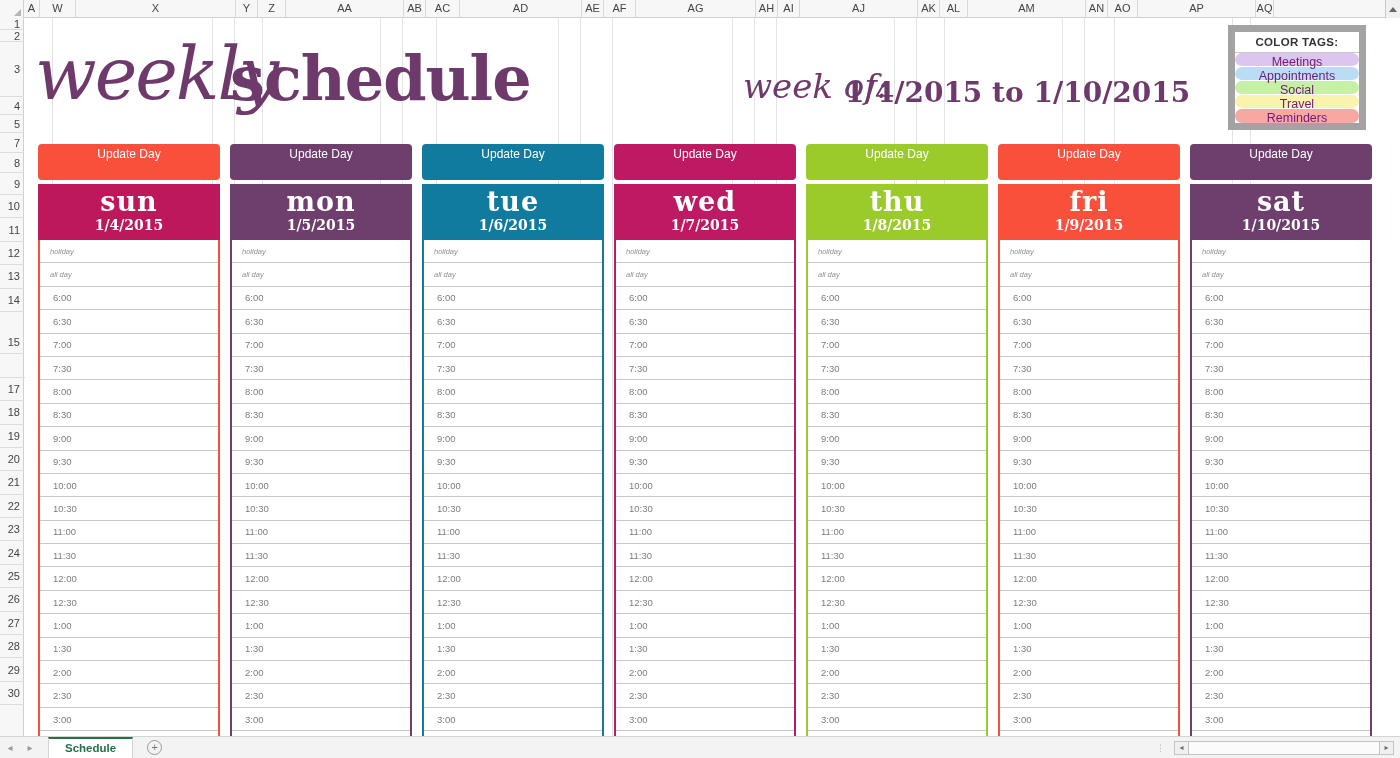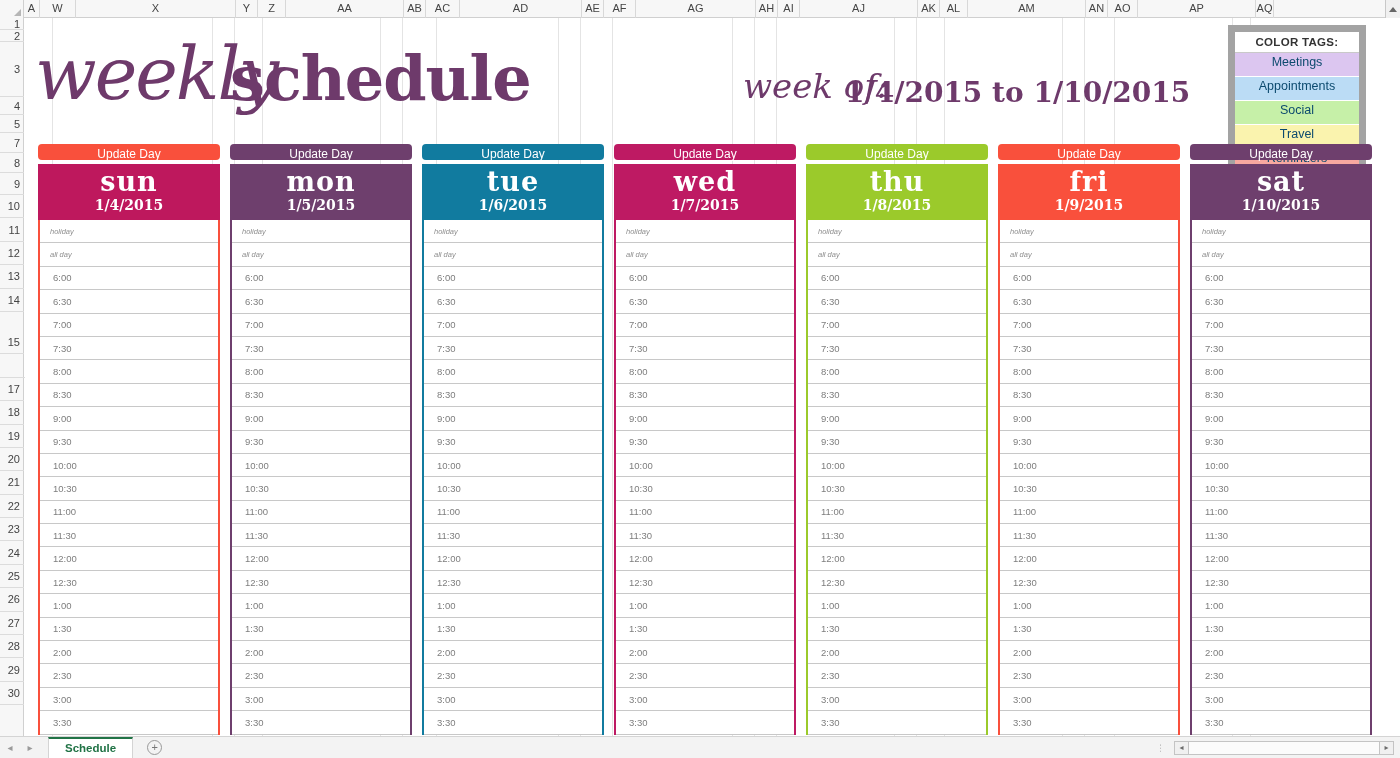--- a/index.html
+++ b/index.html
@@ -125,30 +125,31 @@
     text-align: center;
   }
   #legend-title {
     height: 21px; line-height: 21px;
     font-weight: bold; color: #333;
     font-size: 11.5px;
     letter-spacing: .3px;
     border-bottom: 1px solid #c9c9c9;
   }
   .legend-row {
-    height: 24px; line-height: 18px;
-    color: #0c4a6e;
+    height: 14px; line-height: 18px;
+    color: #701a75;
     border-bottom: 1px solid #ffffff;
+    border-radius: 7px;
   }
   .legend-row:last-child { border-bottom: none; }
 
   
   .day-col { position: absolute; top: 126px; width: 182px; }
   .update-btn {
-    height: 16px; line-height: 20px;
+    height: 36px; line-height: 20px;
     border-radius: 4px;
     color: #fff; font-size: 12px;
     text-align: center;
     margin-bottom: 4px;
     cursor: pointer;
   }
   .day-head {
     height: 56px;
     color: #fff;
     text-align: center;

